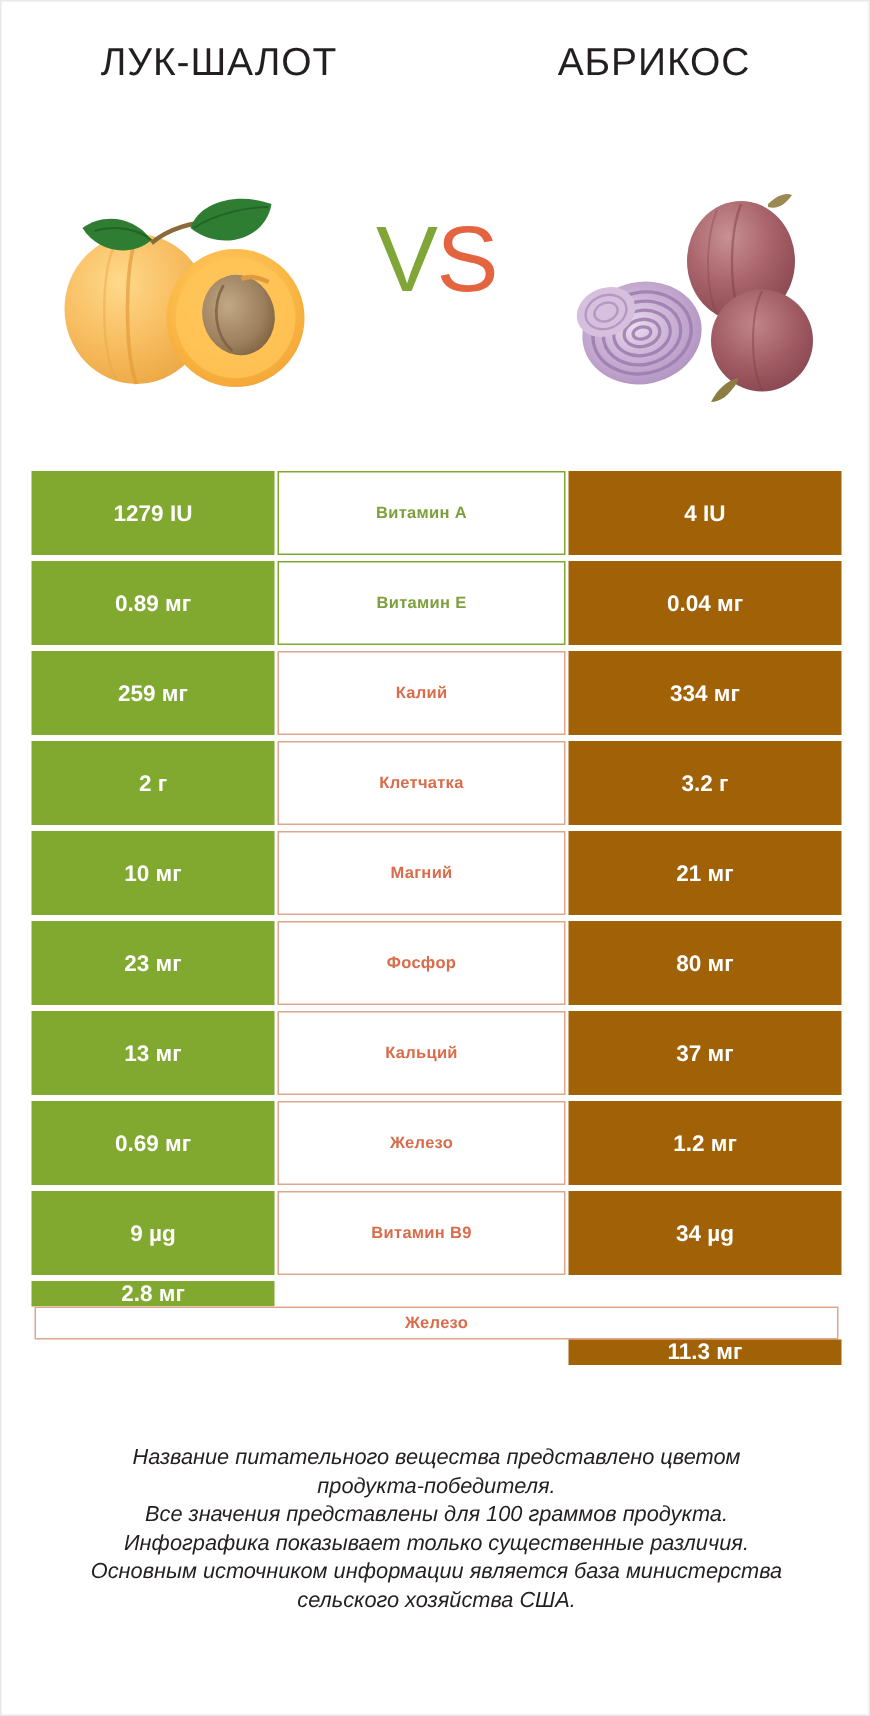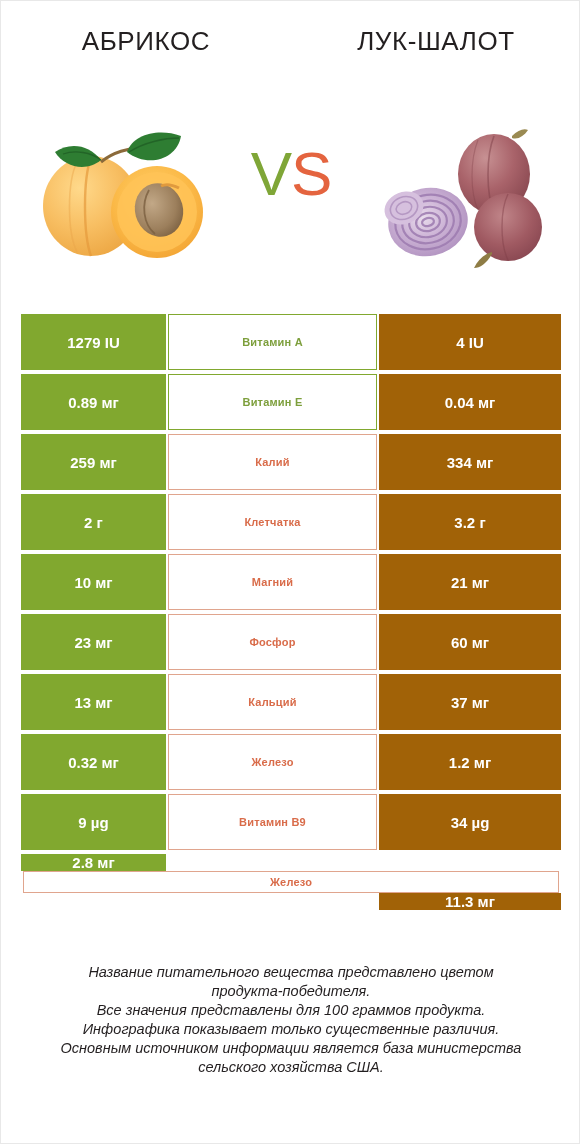--- a/index.html
+++ b/index.html
@@ -96,21 +96,21 @@
 
   .cell {
     display: flex;
     align-items: center;
     justify-content: center;
     box-sizing: border-box;
     font-size: 15px;
     font-weight: 700;
   }
   .cell-left {
-    width: 145px;
+    width: 162px;
     background: #81A82F;
     color: #ffffff;
   }
   .cell-right {
     width: 182px;
     background: #a16207;
     color: #ffffff;
     margin-left: auto;
   }
   .cell-mid {
@@ -139,24 +139,24 @@
   }
   .footer div { white-space: nowrap; }
 </style>
 </head>
 <body>
 
 <div class="page">
 
   <div class="headers">
     <div class="hdr-cell">
+      <span class="hdr-title">ЛУК-ШАЛОТ</span>
+    </div>
+    <div class="hdr-cell">
       <span class="hdr-title">АБРИКОС</span>
-    </div>
-    <div class="hdr-cell">
-      <span class="hdr-title">ЛУК-ШАЛОТ</span>
     </div>
   </div>
 
   <div class="hero">
 
     <div class="prod prod-left">
       <svg width="215" height="150" viewBox="0 0 215 150">
 
         <defs>
           <radialGradient id="apgA" cx="38%" cy="32%" r="72%">
@@ -271,31 +271,31 @@
 
     <div class="row">
       <div class="cell cell-left">10 мг</div>
       <div class="cell cell-mid win-right">Магний</div>
       <div class="cell cell-right">21 мг</div>
     </div>
 
     <div class="row">
       <div class="cell cell-left">23 мг</div>
       <div class="cell cell-mid win-right">Фосфор</div>
-      <div class="cell cell-right">60 мг</div>
+      <div class="cell cell-right">80 мг</div>
     </div>
 
     <div class="row">
       <div class="cell cell-left">13 мг</div>
       <div class="cell cell-mid win-right">Кальций</div>
       <div class="cell cell-right">37 мг</div>
     </div>
 
     <div class="row">
-      <div class="cell cell-left">0.32 мг</div>
+      <div class="cell cell-left">0.69 мг</div>
       <div class="cell cell-mid win-right">Железо</div>
       <div class="cell cell-right">1.2 мг</div>
     </div>
 
     <div class="row">
       <div class="cell cell-left">9 µg</div>
       <div class="cell cell-mid win-right">Витамин B9</div>
       <div class="cell cell-right">34 µg</div>
     </div>
 

